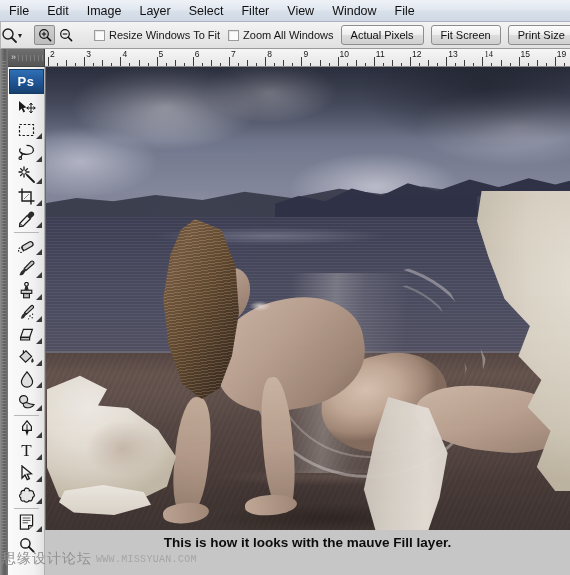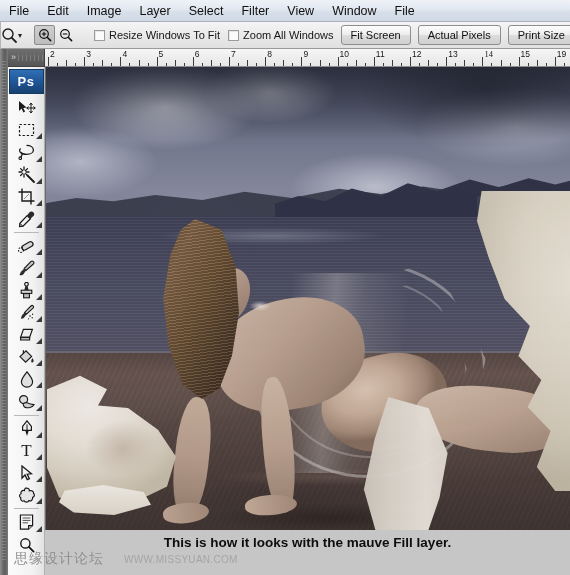--- a/index.html
+++ b/index.html
@@ -372,25 +372,25 @@
   }
 
   
   .watermark{
     position:absolute;left:2px;top:546px;width:250px;height:26px;
     display:flex;align-items:center;
     pointer-events:none;
   }
   .wm-cn{
     font-size:14px;color:#8d8d8d;letter-spacing:1px;
-    font-family:"DejaVu Sans",sans-serif;opacity:.95;margin-left:12px;
+    font-family:"DejaVu Sans",sans-serif;opacity:.95;
   }
   .wm-url{
-    font-size:10px;color:#a5a5a5;margin-left:20px;letter-spacing:.3px;
-    font-family:Liberation Sans, sans-serif;
+    font-size:10px;color:#a5a5a5;margin-left:4px;letter-spacing:.3px;
+    font-family:Liberation Mono, monospace;
   }
   .canvas-border{
     position:absolute;left:45px;top:67px;width:525px;height:463px;
     border-left:1px solid #6a6a6a;box-sizing:border-box;pointer-events:none;
   }
 </style>
 </head>
 <body>
 
 <div class="app">
@@ -443,22 +443,22 @@
     <div class="chk-wrap">
       <span class="chkbox"></span>
       <span class="chk-label">Resize Windows To Fit</span>
     </div>
 
     <div class="chk-wrap">
       <span class="chkbox"></span>
       <span class="chk-label">Zoom All Windows</span>
     </div>
 
+    <div class="btn">Actual Pixels</div>
     <div class="btn">Fit Screen</div>
-    <div class="btn">Actual Pixels</div>
     <div class="btn">Print Size</div>
   </div>
 
   <div class="dock-strip">
     <div class="dots"></div>
   </div>
 
   <div class="collapse-hdr">
     <span class="arrows">»</span>
     <span class="ticks"></span>

